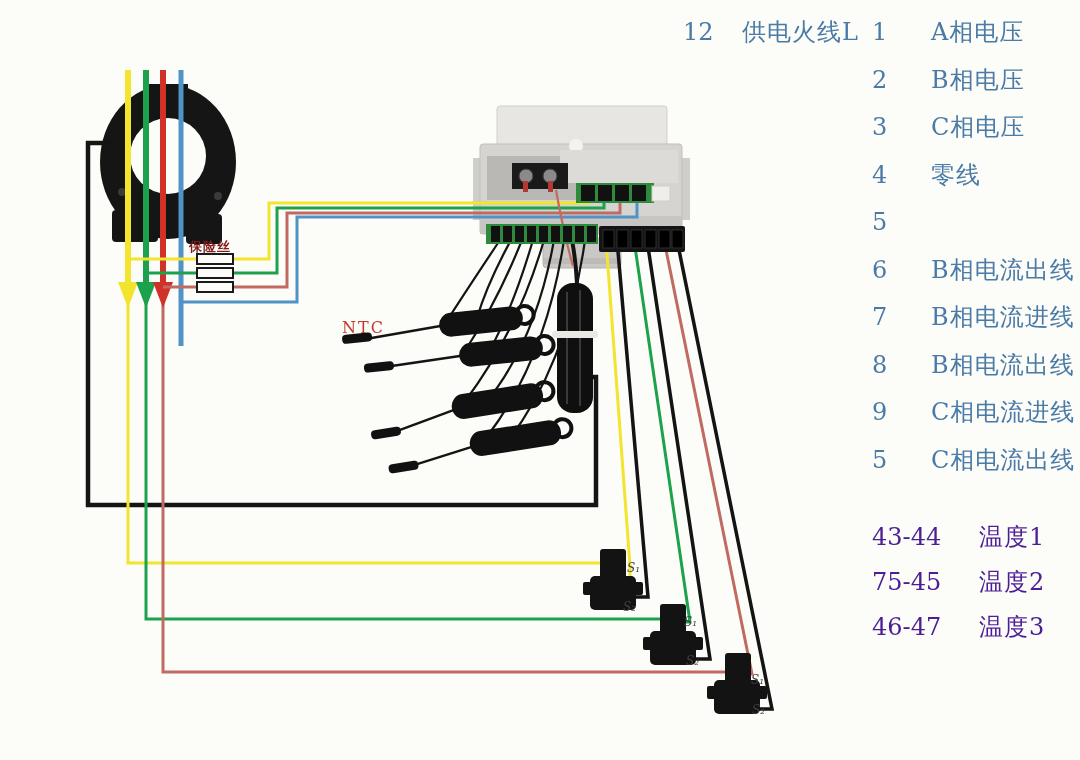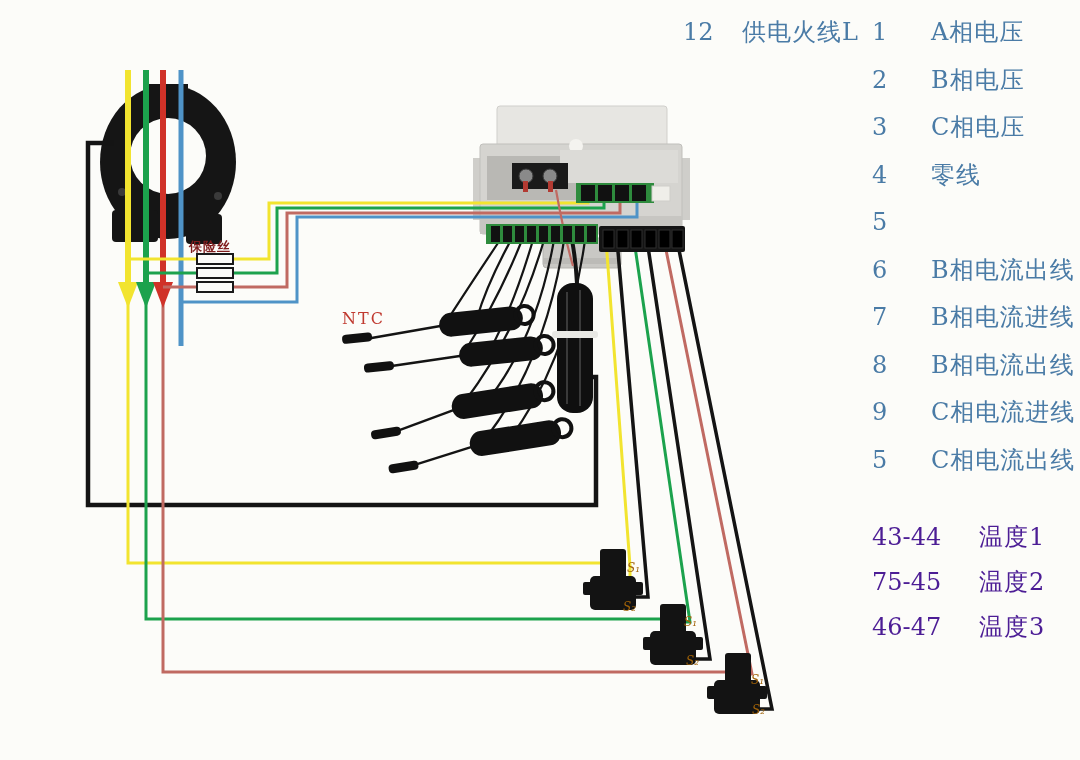--- a/index.html
+++ b/index.html
@@ -8,22 +8,22 @@
   .stage svg{position:absolute;left:0;top:0;}
   .legend-col{position:absolute;color:#4a7ba6;}
   .lrow{display:flex;align-items:flex-start;height:47.5px;font-size:24px;line-height:28px;}
   .lrow .num{min-width:42px;text-align:left;}
   .lrow .lab{letter-spacing:1px;margin-left:17px;}
   .temp-col .lrow{height:45px;}
   .temp-col .lrow .num{min-width:90px;}
   .top-col .lrow{height:47px;}
   .anno{position:absolute;color:#222;}
   .fuse-label{left:189px;top:238px;font-size:13px;font-weight:600;color:#7f1d1d;letter-spacing:1px;}
-  .ntc-label{left:342px;top:309px;font-size:16px;letter-spacing:2px;}
-  .s-label{font-size:12px;font-style:italic;color:#a16207;}
+  .ntc-label{left:342px;top:318px;font-size:16px;letter-spacing:2px;}
+  .s-label{font-size:12px;font-style:italic;color:#404040;}
 </style>
 </head>
 <body>
 
 <div class="stage" style="background: rgb(252, 252, 249); padding-left: 12px;">
 
 <svg width="1080" height="760" viewBox="0 0 1080 760">
 
   <g>
     <rect x="148" y="84" width="40" height="14" fill="#151515"></rect>

